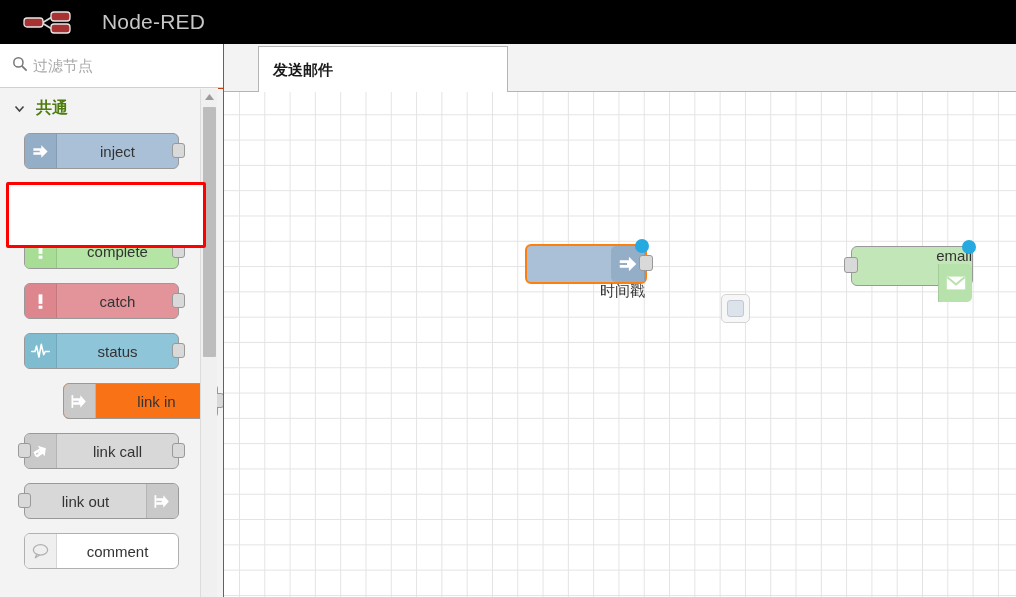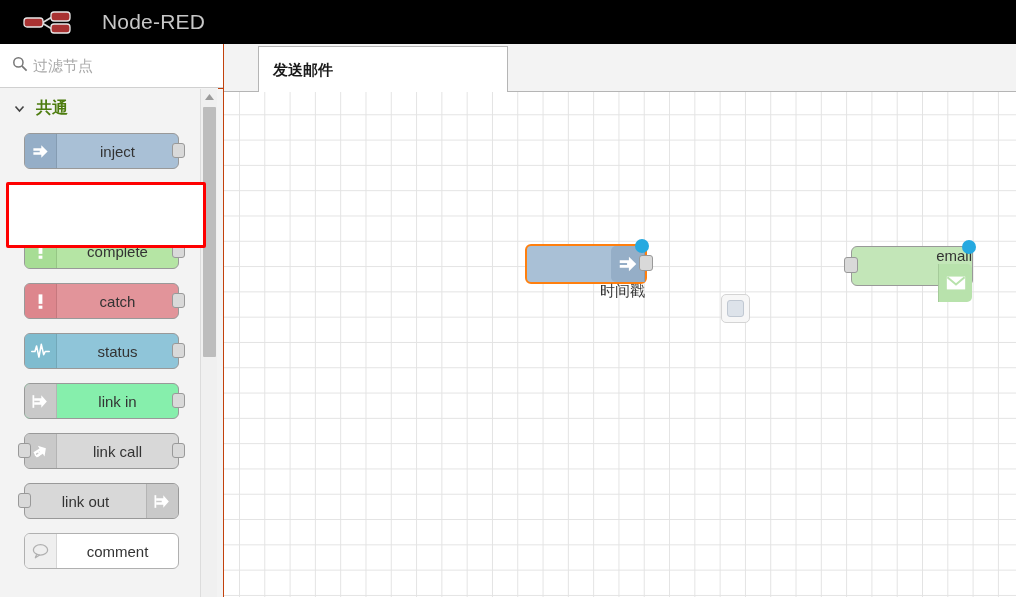--- a/index.html
+++ b/index.html
@@ -349,21 +349,21 @@
               <div class="icon-cell left" style="background: rgb(127, 188, 207);">
                 <svg width="19" height="19" viewBox="0 0 24 24">
                   <polyline points="1,12 5,12 7,5 10,19 13,3 16,16 18,12 23,12" fill="none" stroke="#fff" stroke-width="2" stroke-linejoin="round" stroke-linecap="round"></polyline>
                 </svg>
               </div>
               <div class="lbl">status</div>
               <div class="port out"></div>
             </div>
           </div>
           <div class="node-row">
-            <div class="pnode" style="background: #86efac;">
+            <div class="pnode" style="background: #f97316; margin-left: 39px;">
               <div class="icon-cell left" style="background: rgb(201, 201, 201);">
                 <svg width="19" height="19" viewBox="0 0 24 24">
                   <path d="M3 4 v16" stroke="#fff" stroke-width="2.2" fill="none"></path>
                   <path d="M4 8 h9 V4 l7 8 l-7 8 v-4 H4 v-3 h7 v-2 H4 z" fill="#fff"></path>
                 </svg>
               </div>
               <div class="lbl">link in</div>
               <div class="port out"></div>
             </div>
           </div>

